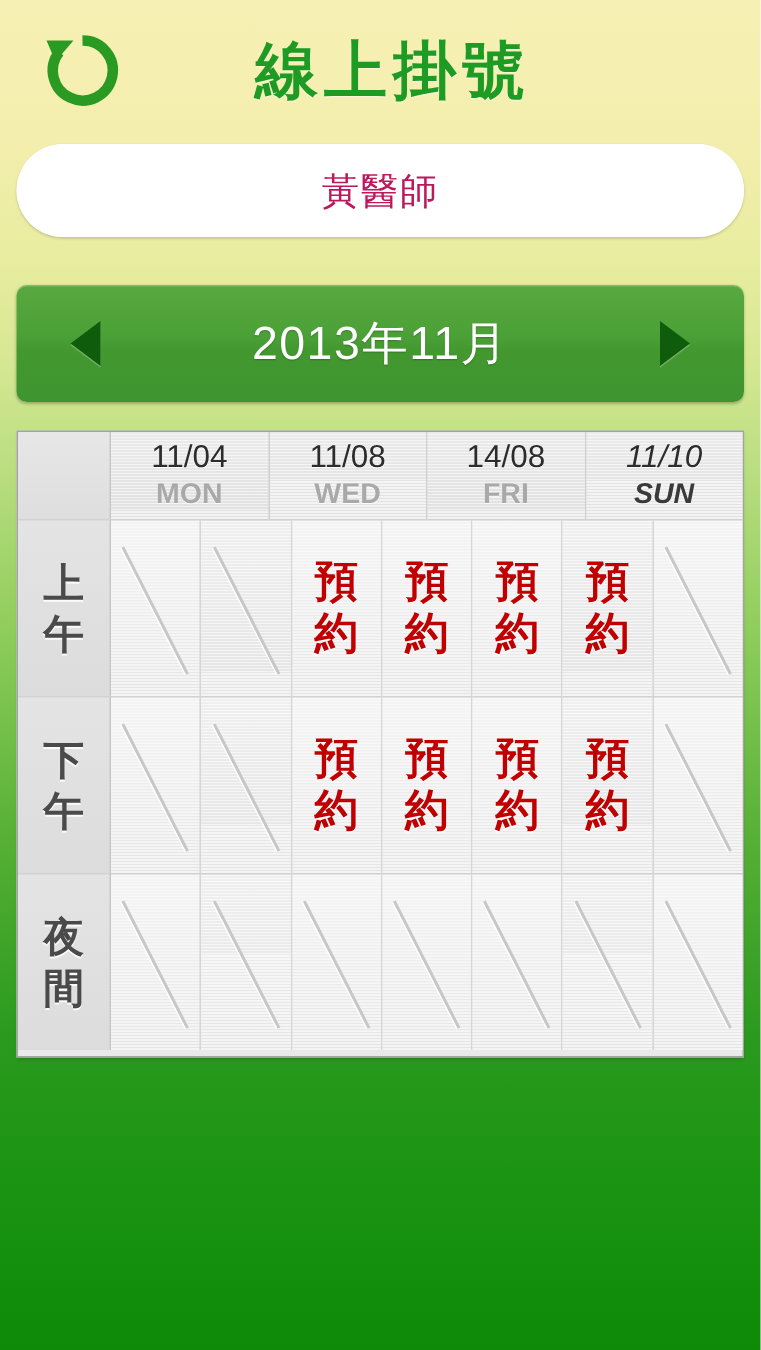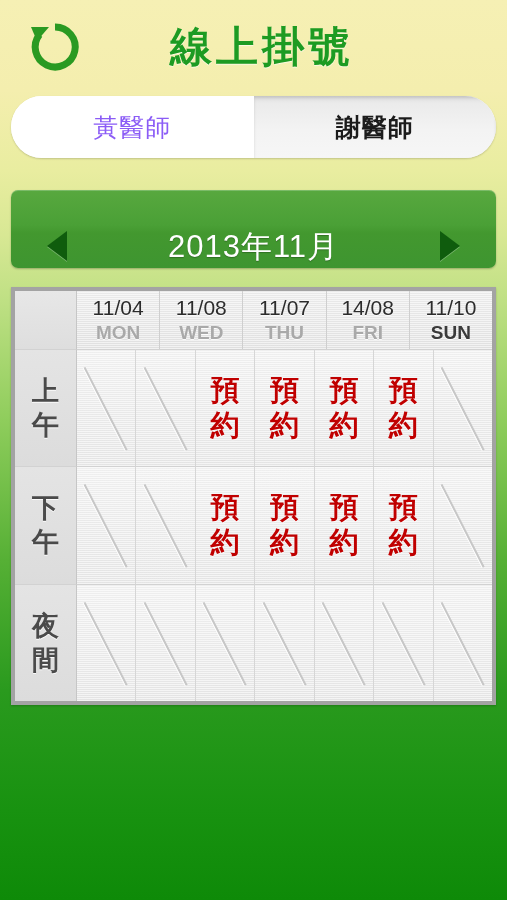--- a/index.html
+++ b/index.html
@@ -68,21 +68,21 @@
     display: flex;
     box-shadow: 0 1px 2px rgba(0,0,0,0.18), inset 0 -1px 0 rgba(0,0,0,0.05);
   }
   .tab {
     flex: 1 1 0;
     display: flex;
     align-items: center;
     justify-content: center;
     font-size: 25px;
     letter-spacing: 1px;
-    color: #8b5cf6;
+    color: #be185d;
     cursor: pointer;
     background: #ffffff;
     user-select: none;
   }
   .tab.active {
     color: #1b1b1b;
     font-weight: bold;
     background: linear-gradient(to bottom, #dedede 0%, #ebebeb 12%, #f3f3f3 55%, #f6f6f6 100%);
     box-shadow: inset 0 2px 3px rgba(0,0,0,0.12);
   }
@@ -91,21 +91,21 @@
   .monthbar {
     position: absolute;
     left: 11px;
     top: 190px;
     width: 485px;
     height: 78px;
     border-radius: 7px;
     background: linear-gradient(to bottom, #58a83f 0%, #4aa036 45%, #43982f 55%, #3e9530 100%);
     box-shadow: 0 1px 2px rgba(0,0,0,0.25), inset 0 1px 0 rgba(255,255,255,0.22);
     display: flex;
-    align-items: flex-end;
+    align-items: center;
     justify-content: space-between;
     padding: 0 24px;
   }
   .month-arrow {
     width: 44px;
     height: 44px;
     display: flex;
     align-items: center;
     justify-content: center;
     cursor: pointer;
@@ -128,40 +128,40 @@
   }
 
   
   .calendar {
     position: absolute;
     left: 11px;
     top: 287px;
     width: 485px;
     height: 418px;
     background: #e9e9e9;
-    border: 4px solid #a3a3a3;
+    border: 1px solid #a3a3a3;
     box-shadow: 0 1px 2px rgba(0,0,0,0.2);
     display: flex;
     flex-direction: column;
   }
   .cal-row { display: flex; width: 100%; }
   .cal-row.header-row { height: 58px; }
   .cal-row.body-row { height: 118px; }
   .cal-row.body-row + .cal-row.body-row .cell,
   .cal-row.body-row .cell { border-top: 1px solid #d2d2d2; }
   .cell {
     flex: 1 1 0;
     position: relative;
     border-right: 1px solid #d6d6d6;
     background:
       repeating-linear-gradient(0deg, rgba(255,255,255,0.55) 0 1px, rgba(0,0,0,0.012) 1px 2px),
       linear-gradient(to bottom, #f2f2f2 0%, #e7e7e7 100%);
     overflow: hidden;
   }
-  .cell:last-child { border-right: none; }
+  .cell:last-child { border-right: none; font-style: italic; }
 
   
   .head-cell {
     display: flex;
     flex-direction: column;
     align-items: center;
     justify-content: center;
     background:
       repeating-linear-gradient(0deg, rgba(255,255,255,0.5) 0 1px, rgba(0,0,0,0.015) 1px 2px),
       linear-gradient(to bottom, #eeeeee 0%, #e4e4e4 100%);
@@ -246,21 +246,20 @@
         <path d="M28 8 A20 20 0 1 1 12.5 15.6" fill="none" stroke="#2a9a22" stroke-width="7" stroke-linecap="butt"></path>
         <polygon points="4,8 22,8 10,22" fill="#2a9a22"></polygon>
       </svg>
     </span>
   </div>
   <div class="app-title">線上掛號</div>
 </div>
 
 <div class="tabbar">
   <div class="tab">黃醫師</div>
-  <div class="tab active">謝醫師</div>
 </div>
 
 <div class="monthbar">
   <div class="month-arrow prev">
     <span class="tri"></span>
   </div>
   <div class="month-label">2013年11月</div>
   <div class="month-arrow next">
     <span class="tri"></span>
   </div>
@@ -271,24 +270,20 @@
   <div class="cal-row header-row">
     <div class="head-corner"></div>
 
     <div class="cell head-cell">
       <span class="date">11/04</span>
       <span class="dow">MON</span>
     </div>
     <div class="cell head-cell">
       <span class="date">11/08</span>
       <span class="dow">WED</span>
-    </div>
-    <div class="cell head-cell">
-      <span class="date">11/07</span>
-      <span class="dow">THU</span>
     </div>
     <div class="cell head-cell">
       <span class="date">14/08</span>
       <span class="dow">FRI</span>
     </div>
     <div class="cell head-cell sunday">
       <span class="date">11/10</span>
       <span class="dow">SUN</span>
     </div>
   </div>

